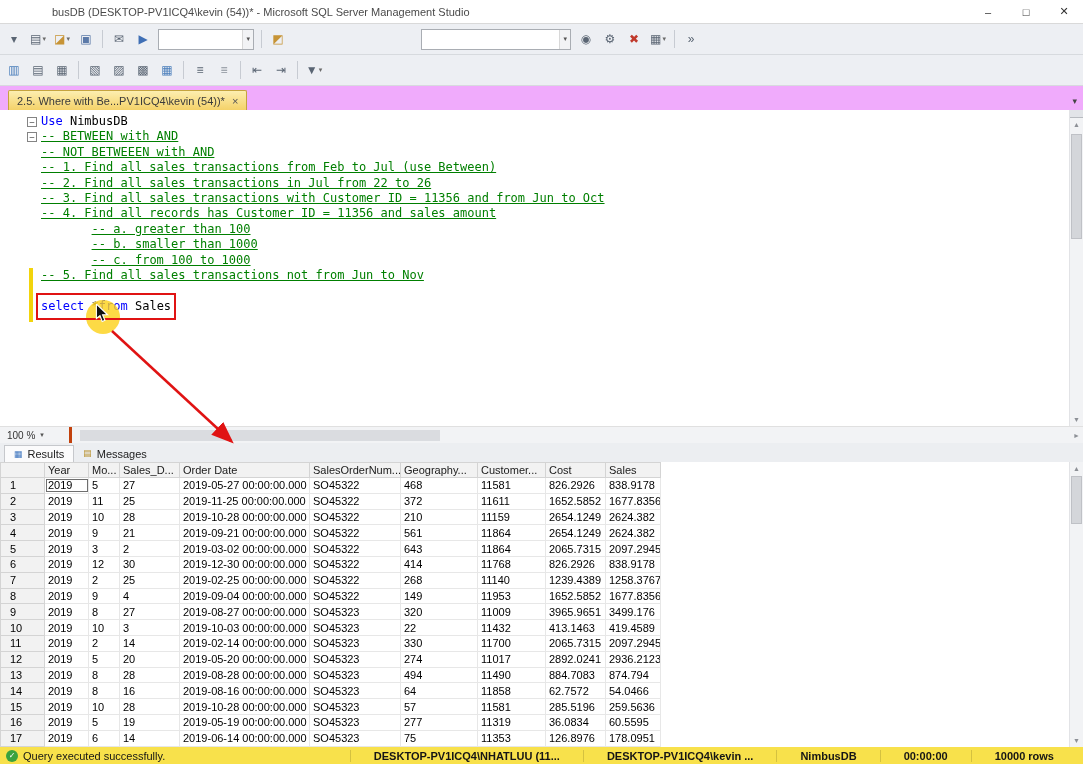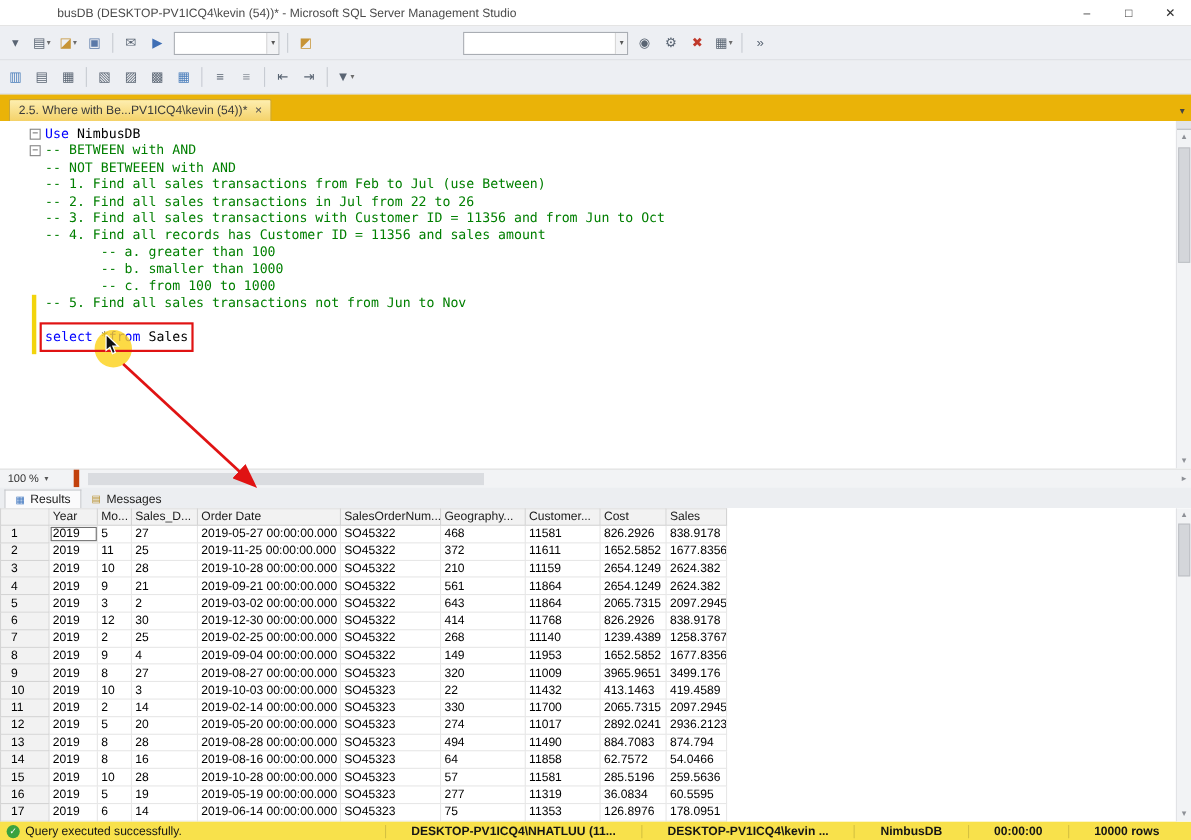--- a/index.html
+++ b/index.html
@@ -23,35 +23,35 @@
   .tb-glyph { line-height:1; }
   .tb-dd { font-size:7px; color:#6b6b6b; margin-left:1px; }
   .tb-sep { width:1px; height:18px; background:#c7cbd2; margin:0 4px; }
   .tb-space { height:1px; }
   .tb-combo { height:21px; background:#fff; border:1px solid #a9adb3; margin:0 3px;
               display:flex; align-items:center; justify-content:space-between; padding-left:4px; font-size:11px; color:#222; }
   .combo-dd { font-size:7px; color:#555; border-left:1px solid #d8d8d8; height:100%;
               display:flex; align-items:center; padding:0 3px; background:#f2f3f5; }
 
   
-  .tabstrip { position:absolute; top:86px; height:24px; left:0; right:0; background:#eab308;padding-left:16px; }
+  .tabstrip { position:absolute; top:86px; height:24px; left:0; right:0; background:#f0abfc;padding-left:16px; }
   .doc-tab { position:absolute; left:8px; bottom:0; height:20px; padding:0 8px;
              background:linear-gradient(#fdeeb0, var(--tab-active,#f4d269));
              border:1px solid #c5a43e; border-bottom:none; border-radius:2px 2px 0 0;
              display:flex; align-items:center; gap:7px; font-size:11px; color:#3a3a3a; white-space:nowrap; }
   .tab-close { font-size:11px; color:#555; }
   .tab-chevron { position:absolute; right:6px; bottom:4px; font-size:9px; color:#444; }
 
   
   .editor { position:absolute; top:110px; height:316px; left:0; right:0; background:#ffffff; overflow:hidden; }
   .code { position:absolute; left:41px; top:4px; font-family:"DejaVu Sans Mono","Liberation Mono",monospace;
           font-size:12px; line-height:15.4px; white-space:pre; z-index:2; }
   .code-line { height:15.4px; }
   .tok-kw { color:var(--keyword-blue,#0000ff); }
-  .tok-cm { color:var(--comment-green,#007f00); }
+  .tok-cm { color:var(--comment-green,#007f00);text-decoration:underline; }
   .tok-id { color:var(--identifier-black,#000); }
   .tok-op { color:#333; }
   .tok-pl { color:#000; }
   .fold-box { position:absolute; left:27px; width:10px; height:10px; border:1px solid #848484;
               background:#fff; color:#555; font-size:9px; line-height:8px; text-align:center;
               font-family:"DejaVu Sans Mono",monospace; z-index:4; }
   .change-bar { position:absolute; left:29px; top:158px; width:4px; height:54px;
                 background:#f2d40c; z-index:3; }
   .red-box { position:absolute; left:36px; top:183px; width:140px; height:27px;
              border:2px solid var(--annotation-red,#e01313); z-index:40; }
@@ -65,21 +65,21 @@
   .grid-scroll { top:0; height:100%; }
   .vs-btn { height:13px; display:flex; align-items:center; justify-content:center; font-size:7px; color:#8d9096; }
   .vs-bottom { position:absolute; bottom:0; left:0; right:0; }
   .vs-thumb { position:absolute; left:1px; width:11px; background:#d4d6da; border:1px solid #bfc1c6; }
   .split-grip { height:8px; background:#e2e4e8; border-bottom:1px solid #b8bbc0; }
 
   
   .zoombar { position:absolute; top:426px; height:17px; left:0; right:0; background:#f2f3f5;
              border-top:1px solid #e0e0e0; display:flex; align-items:center; }
   .zoom-ctl { width:72px; display:flex; align-items:center; gap:5px; padding:0 7px;
-              font-size:10px; color:#333; border-right:5px solid #c2410c; height:100%; }
+              font-size:10px; color:#333; border-right:3px solid #c2410c; height:100%; }
   .zoom-ctl .dd { font-size:7px; color:#555; }
   .hscroll { flex:1; height:100%; position:relative; }
   .hs-thumb { position:absolute; left:8px; top:3px; height:11px; width:360px; background:#dadce0; }
   .hs-btn { position:absolute; right:3px; top:0; height:100%; display:flex; align-items:center;
             font-size:7px; color:#8d9096; }
 
   
   .results-tabs { position:absolute; top:443px; height:19px; left:0; right:0; background:#eceef1;
                   display:flex; align-items:flex-end; padding-left:4px; }
   .rtab { height:17px; display:flex; align-items:center; gap:5px; font-size:11px; color:#222;

